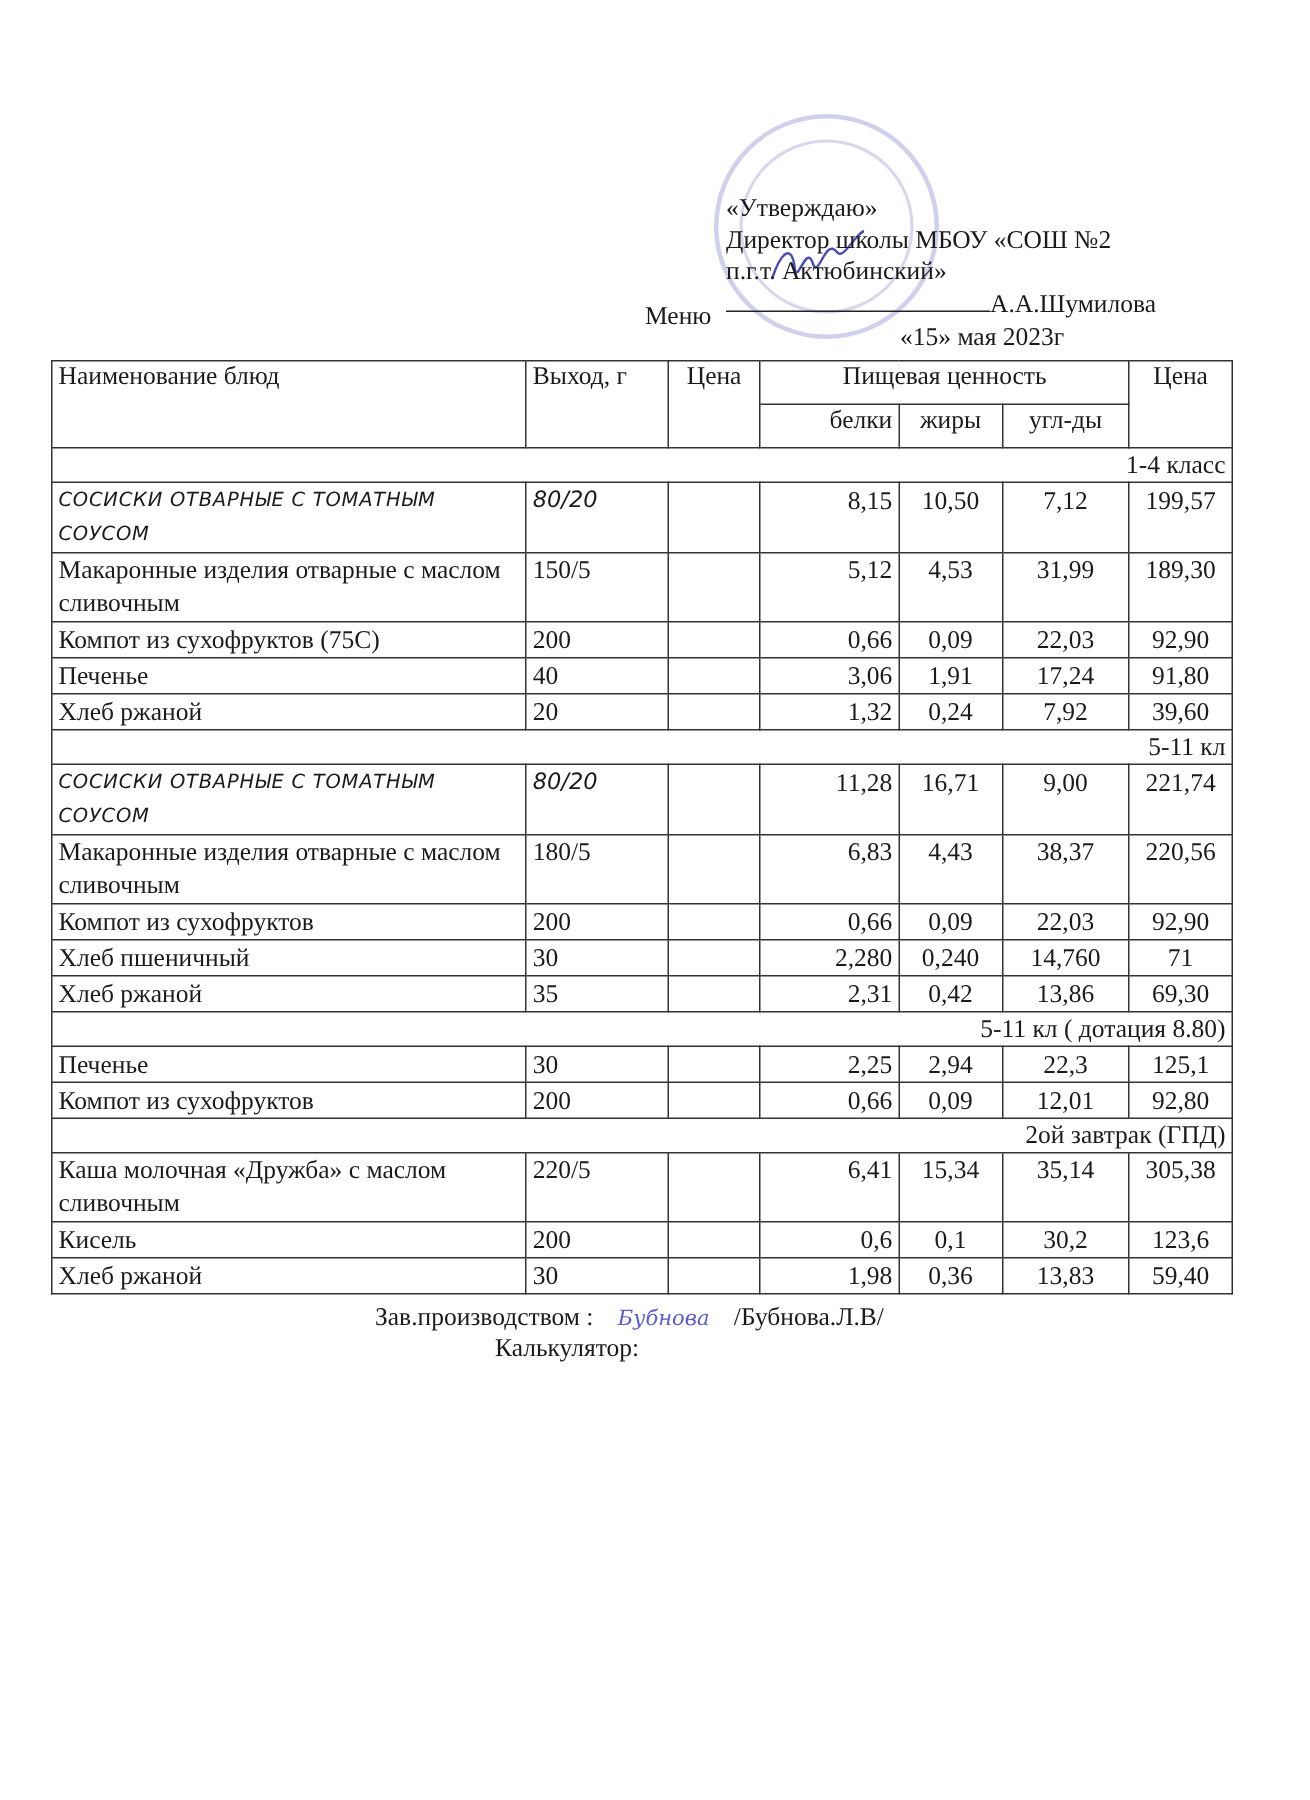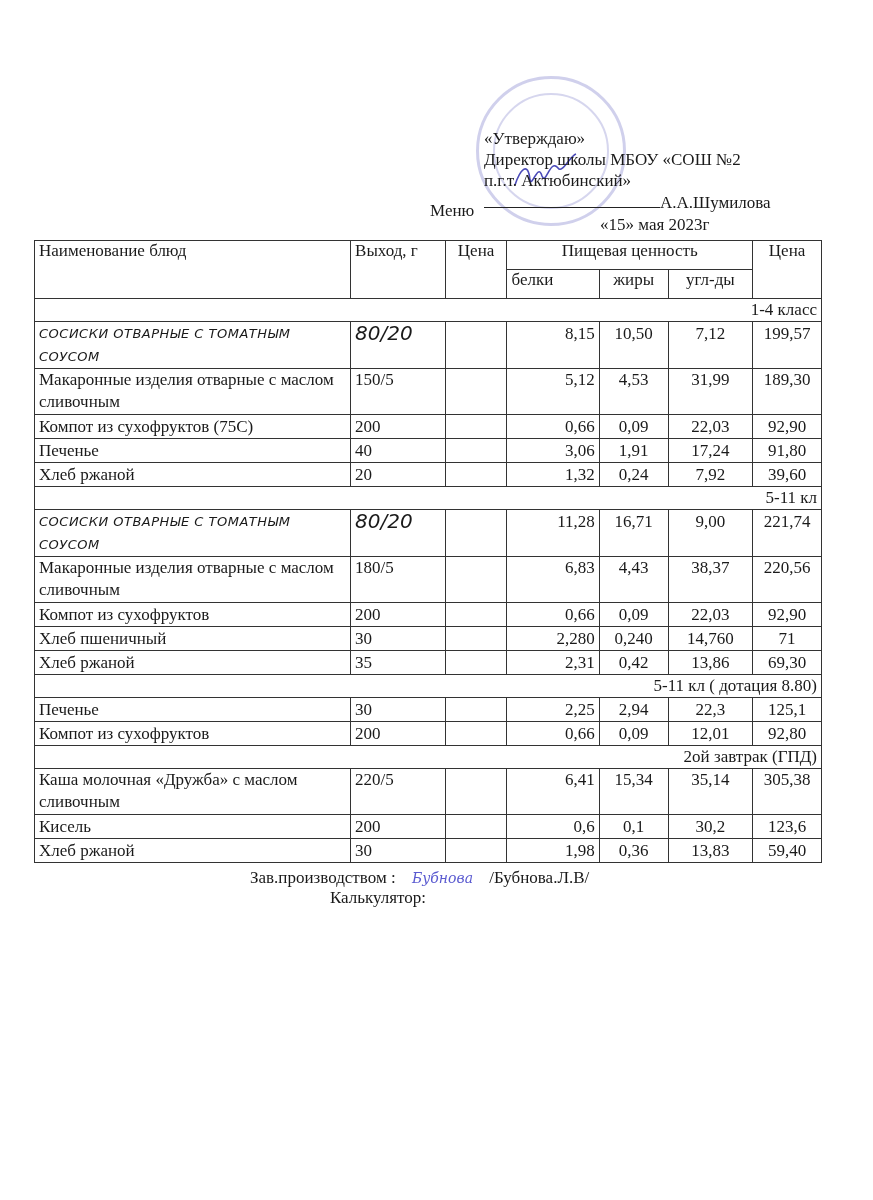--- a/index.html
+++ b/index.html
@@ -23,21 +23,21 @@
   .c-out { width: 86px; text-align: left; }
   .c-price { width: 53px; }
   .c-b { width: 84px; text-align: right; }
   .c-f { width: 60px; text-align: center; }
   .c-c { width: 76px; text-align: center; }
   .c-k { width: 60px; text-align: center; }
   tr.row td { height: 23px; line-height: 23px; }
   tr.row2 td { height: 45px; line-height: 22px; }
   tr.section td { text-align: right; height: 22px; line-height: 22px; }
   .hand { font-family: "DejaVu Sans", sans-serif; font-style: italic; font-size: 13px; text-transform: uppercase; letter-spacing: 0.5px; }
-  .hand-out { font-family: "DejaVu Sans", sans-serif; font-style: italic; font-size: 20px; }
+  .hand-out { font-family: "DejaVu Sans", sans-serif; font-style: italic; font-size: 15px; }
   .footer { position: absolute; left: 250px; top: 868px; font-size: 17px; line-height: 20px; }
   .footer .sig { font-family: "DejaVu Serif", serif; font-style: italic; color: #5a5ad0; font-size: 14px; margin: 0 12px; }
   .footer .calc { padding-left: 80px; }
 </style>
 </head>
 <body>
 
 <div class="stamp"></div>
 <svg class="signature" viewBox="0 0 70 40">
   <path d="M5 35 C10 20, 18 10, 20 30 C22 38, 28 12, 32 26 C36 36, 40 8, 48 18 C52 24, 60 6, 66 4" fill="none" stroke="#4a4ab8" stroke-width="1.6"></path>
@@ -56,21 +56,21 @@
 <table class="menu">
   <thead>
     <tr>
       <th class="c-name" rowspan="2" style="">Наименование блюд</th>
       <th class="c-out" rowspan="2">Выход, г</th>
       <th class="c-price" rowspan="2">Цена</th>
       <th colspan="3">Пищевая ценность</th>
       <th class="c-k" rowspan="2">Цена</th>
     </tr>
     <tr>
-      <th class="c-b" style="text-align:left">белки</th>
+      <th class="c-b" style="text-align:right">белки</th>
       <th class="c-f">жиры</th>
       <th class="c-c">угл-ды</th>
     </tr>
   </thead>
   <tbody>
 
     <tr class="section">
         <td colspan="7">1-4 класс</td>
       </tr>
     <tr class="row">

